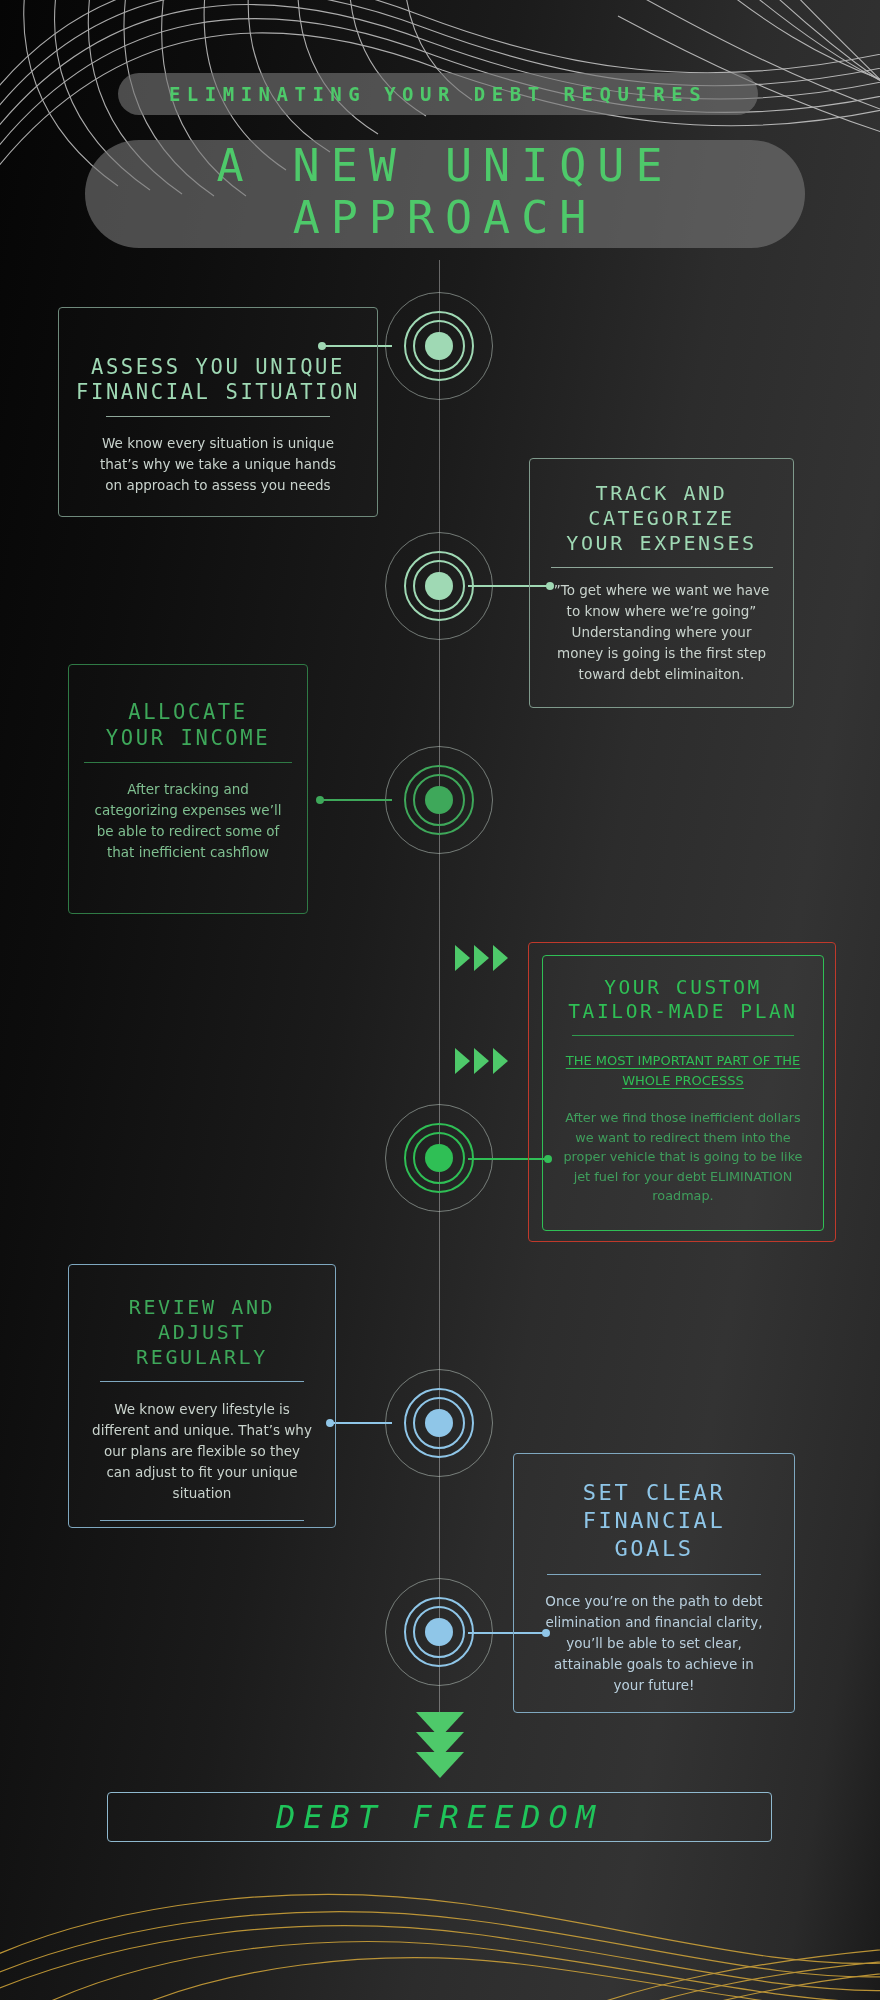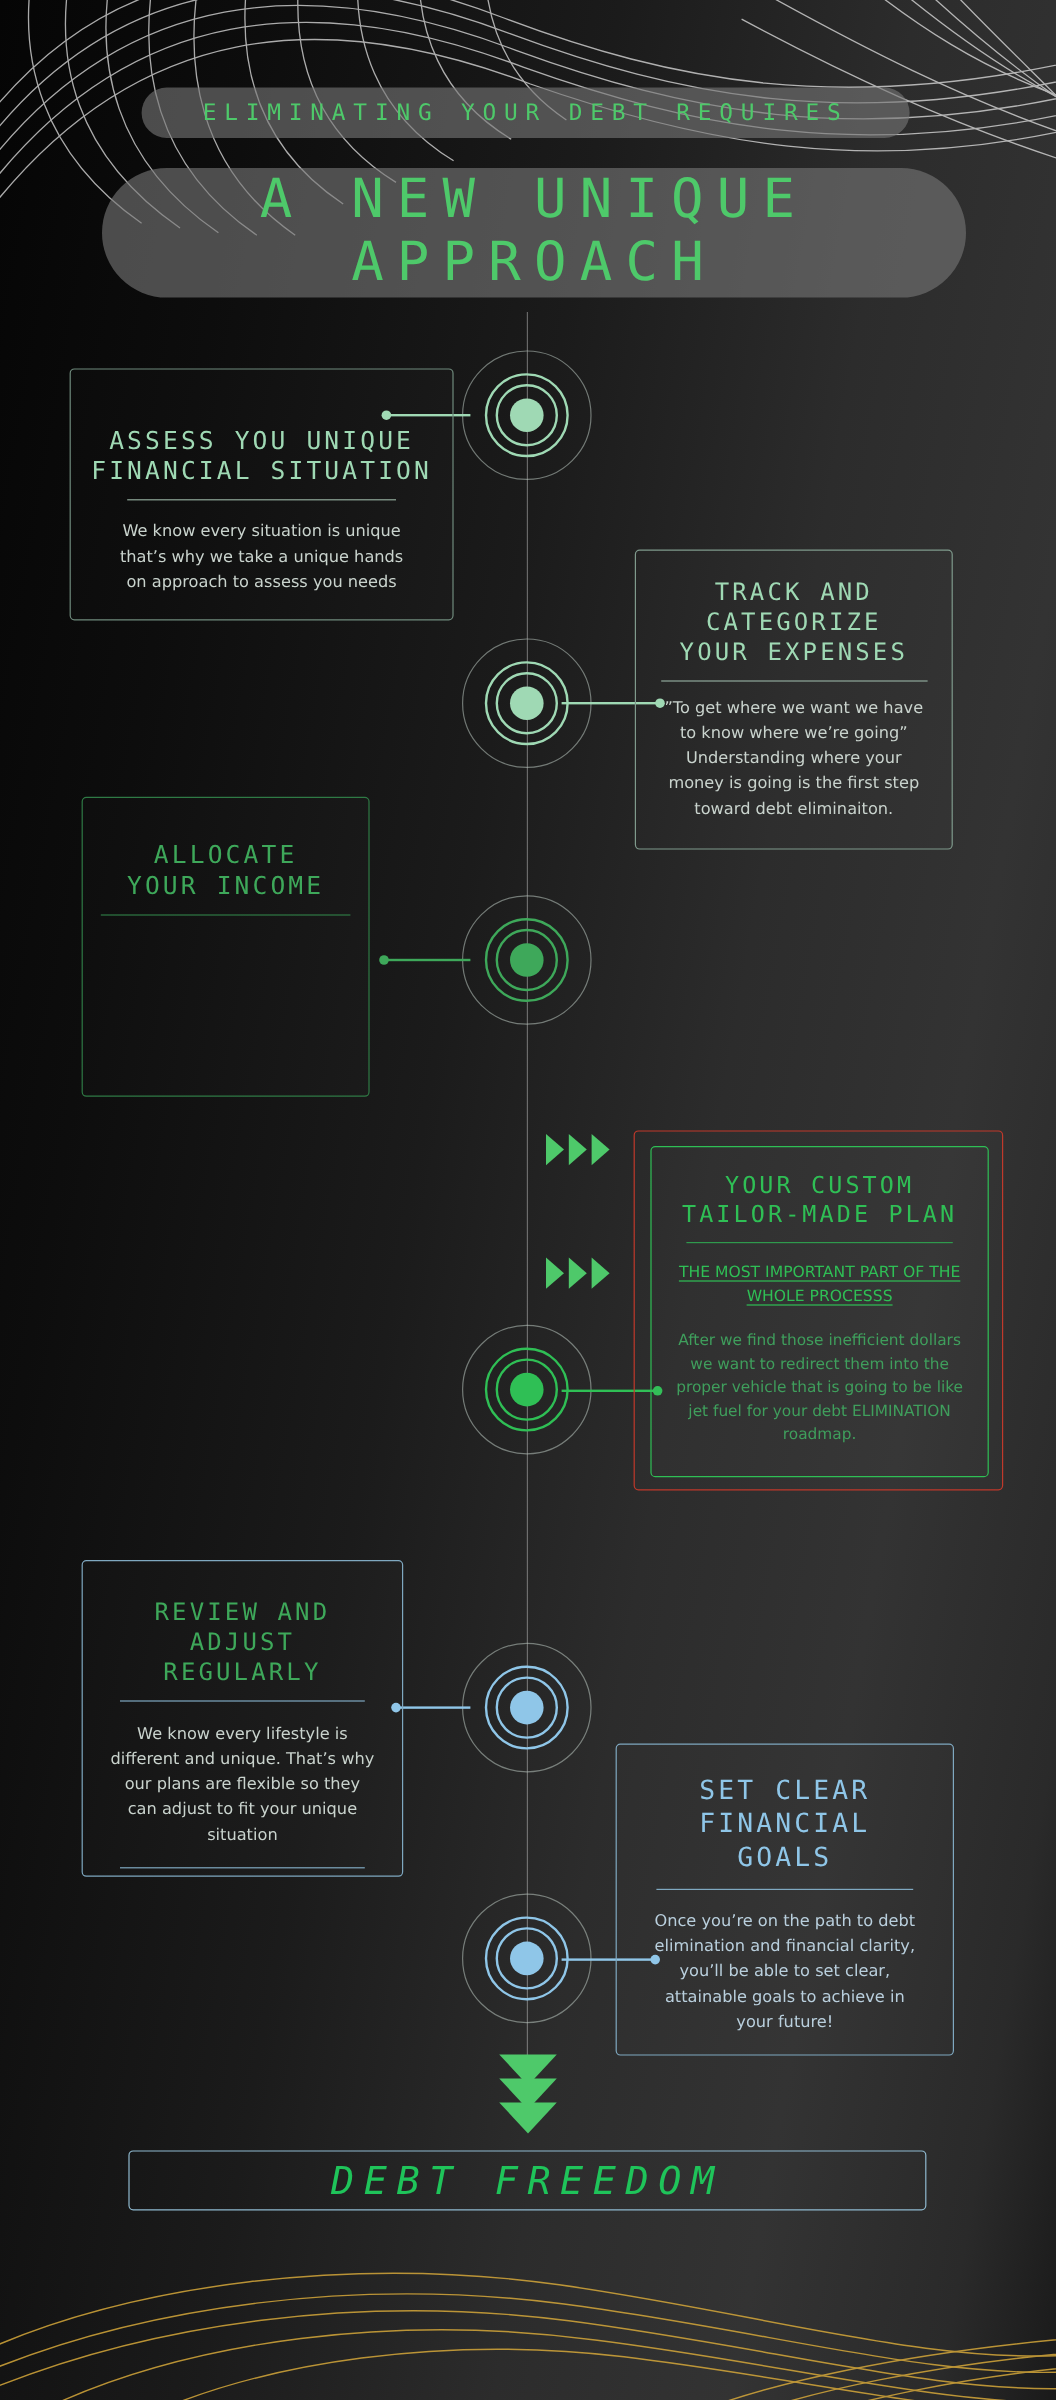--- a/index.html
+++ b/index.html
@@ -21,21 +21,21 @@
 
   
   #kicker{
     position:absolute;left:118px;top:73px;
     width:640px;height:42px;border-radius:21px;
     background:rgba(118,118,118,.62);
     display:flex;align-items:center;justify-content:center;
   }
   #kicker span{
     color:#4ec96a;font-size:19px;letter-spacing:6.5px;
-    font-family:"DejaVu Sans Mono", monospace;font-weight:400;
+    font-family:"DejaVu Sans Mono", monospace;font-weight:700;
   }
   #title-plate{
     position:absolute;left:85px;top:140px;
     width:720px;height:108px;border-radius:54px;
     background:rgba(118,118,118,.62);
     display:flex;flex-direction:column;align-items:center;justify-content:flex-start;
   }
   #title-plate .tl{
     color:#4ec96a;font-size:45px;line-height:52px;letter-spacing:11px;
     font-family:"DejaVu Sans Mono", monospace;font-weight:500;
@@ -182,20 +182,21 @@
     <div class="ring r-mid" style="border-color:#3ea85a;"></div>
     <div class="ring r-in" style="border-color:#3ea85a;"></div>
     <div class="dot" style="background:#3ea85a;"></div>
   </div>
   <div class="conn" style="left:320px;top:799px;width:72px;background:#3ea85a;">
     <div class="cdot" style="left:-4px;background:#3ea85a;"></div>
   </div>
   <div class="card" style="left:68px;top:664px;width:240px;height:250px;border-color:#2f7a45;">
     <div class="ttl" style="color:#3ea85a;font-size:20.5px;line-height:26px;margin:34px 30px 0;">ALLOCATE YOUR INCOME</div>
     <div class="rule" style="width:208px;background:#2f7a45;"></div>
+    <div class="body" style="color:#7fbf90;margin:16px 24px 0;">After tracking and categorizing expenses we’ll be able to redirect some of that inefficient cashflow</div>
   </div>
 
   <div class="chev-group" style="left:455px;top:945px;gap:4px;">
     <div class="chev-r"></div>
     <div class="chev-r"></div>
     <div class="chev-r"></div>
   </div>
   <div class="chev-group" style="left:455px;top:1048px;gap:4px;">
     <div class="chev-r"></div>
     <div class="chev-r"></div>
@@ -225,21 +226,21 @@
 
   <div class="node" style="left:385px;top:1369px;">
     <div class="ring r-out" style="border-color:#b9c7c0;"></div>
     <div class="ring r-mid" style="border-color:#8fc6e8;"></div>
     <div class="ring r-in" style="border-color:#8fc6e8;"></div>
     <div class="dot" style="background:#8fc6e8;"></div>
   </div>
   <div class="conn" style="left:330px;top:1422px;width:62px;background:#8fc6e8;">
     <div class="cdot" style="left:-4px;background:#8fc6e8;"></div>
   </div>
-  <div class="card" style="left:68px;top:1300px;width:268px;height:264px;border-color:#7fa8c0;">
+  <div class="card" style="left:68px;top:1264px;width:268px;height:264px;border-color:#7fa8c0;">
     <div class="ttl" style="color:#3ea85a;font-size:20px;line-height:25px;margin:30px 28px 0;">REVIEW AND ADJUST REGULARLY</div>
     <div class="rule" style="width:204px;background:#7fa8c0;"></div>
     <div class="body" style="color:#c9d3cd;margin:17px 22px 0;">We know every lifestyle is different and unique.  That’s why our plans are flexible so they can adjust to fit your unique situation</div>
     <div class="rule" style="width:204px;background:#7fa8c0;margin-top:16px;"></div>
   </div>
 
   <div class="node" style="left:385px;top:1578px;">
     <div class="ring r-out" style="border-color:#b9c7c0;"></div>
     <div class="ring r-mid" style="border-color:#8fc6e8;"></div>
     <div class="ring r-in" style="border-color:#8fc6e8;"></div>

